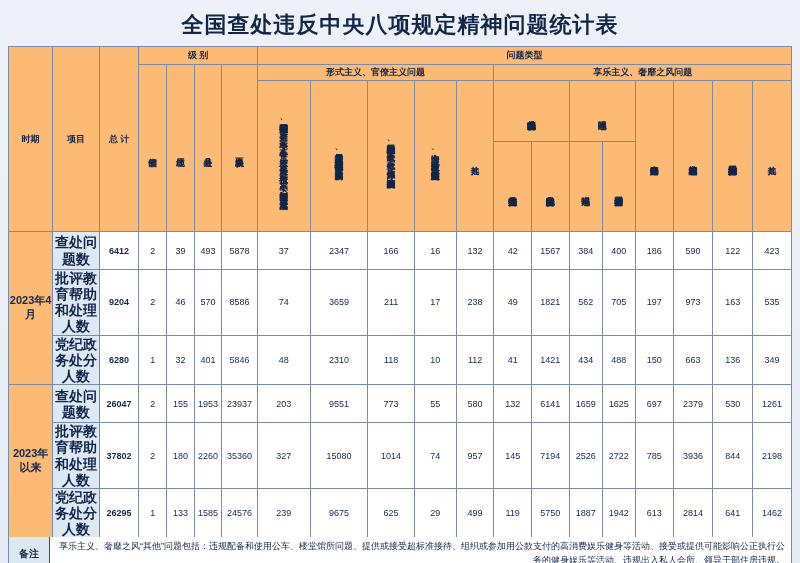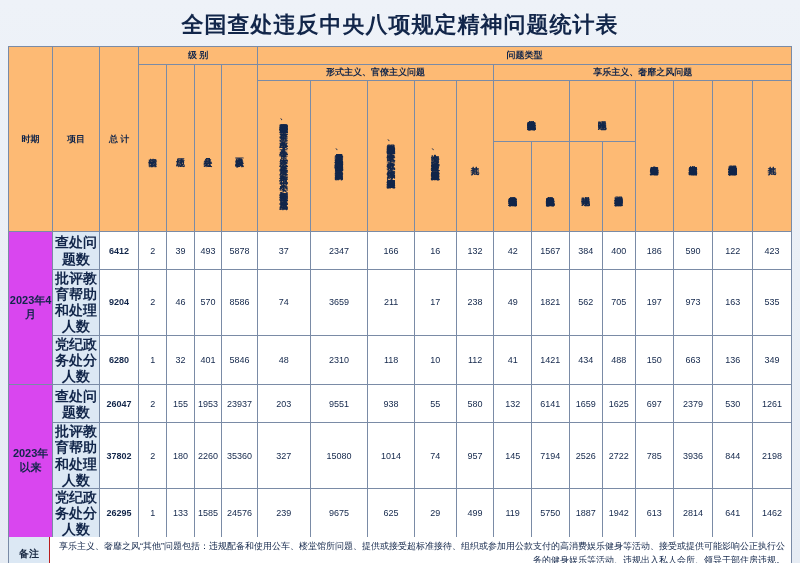--- a/index.html
+++ b/index.html
@@ -59,21 +59,21 @@
   }
   .vert-tall{
     writing-mode:vertical-rl;
     text-orientation:upright;
     line-height:1.05;
     display:inline-block;
     font-size:8.5px;
   }
   .vcell{height:150px;}
   .period{
-    background:#d946ef;
+    background:#fdba74;
     font-weight:bold;
     font-size:11px;
     line-height:1.25;
   }
   .item{
     background:#dce8f4;
     font-weight:bold;
     font-size:14px;
     line-height:1.15;
     width:42px;
@@ -253,21 +253,21 @@
       <tr>
         <td class="period" rowspan="3">2023年以来</td>
         <td class="item">查处问题数</td>
         <td class="dataCell total">26047</td>
         <td class="dataCell">2</td>
         <td class="dataCell">155</td>
         <td class="dataCell">1953</td>
         <td class="dataCell">23937</td>
         <td class="dataCell">203</td>
         <td class="dataCell">9551</td>
-        <td class="dataCell">938</td>
+        <td class="dataCell">773</td>
         <td class="dataCell">55</td>
         <td class="dataCell">580</td>
         <td class="dataCell">132</td>
         <td class="dataCell">6141</td>
         <td class="dataCell">1659</td>
         <td class="dataCell">1625</td>
         <td class="dataCell">697</td>
         <td class="dataCell">2379</td>
         <td class="dataCell">530</td>
         <td class="dataCell">1261</td>

